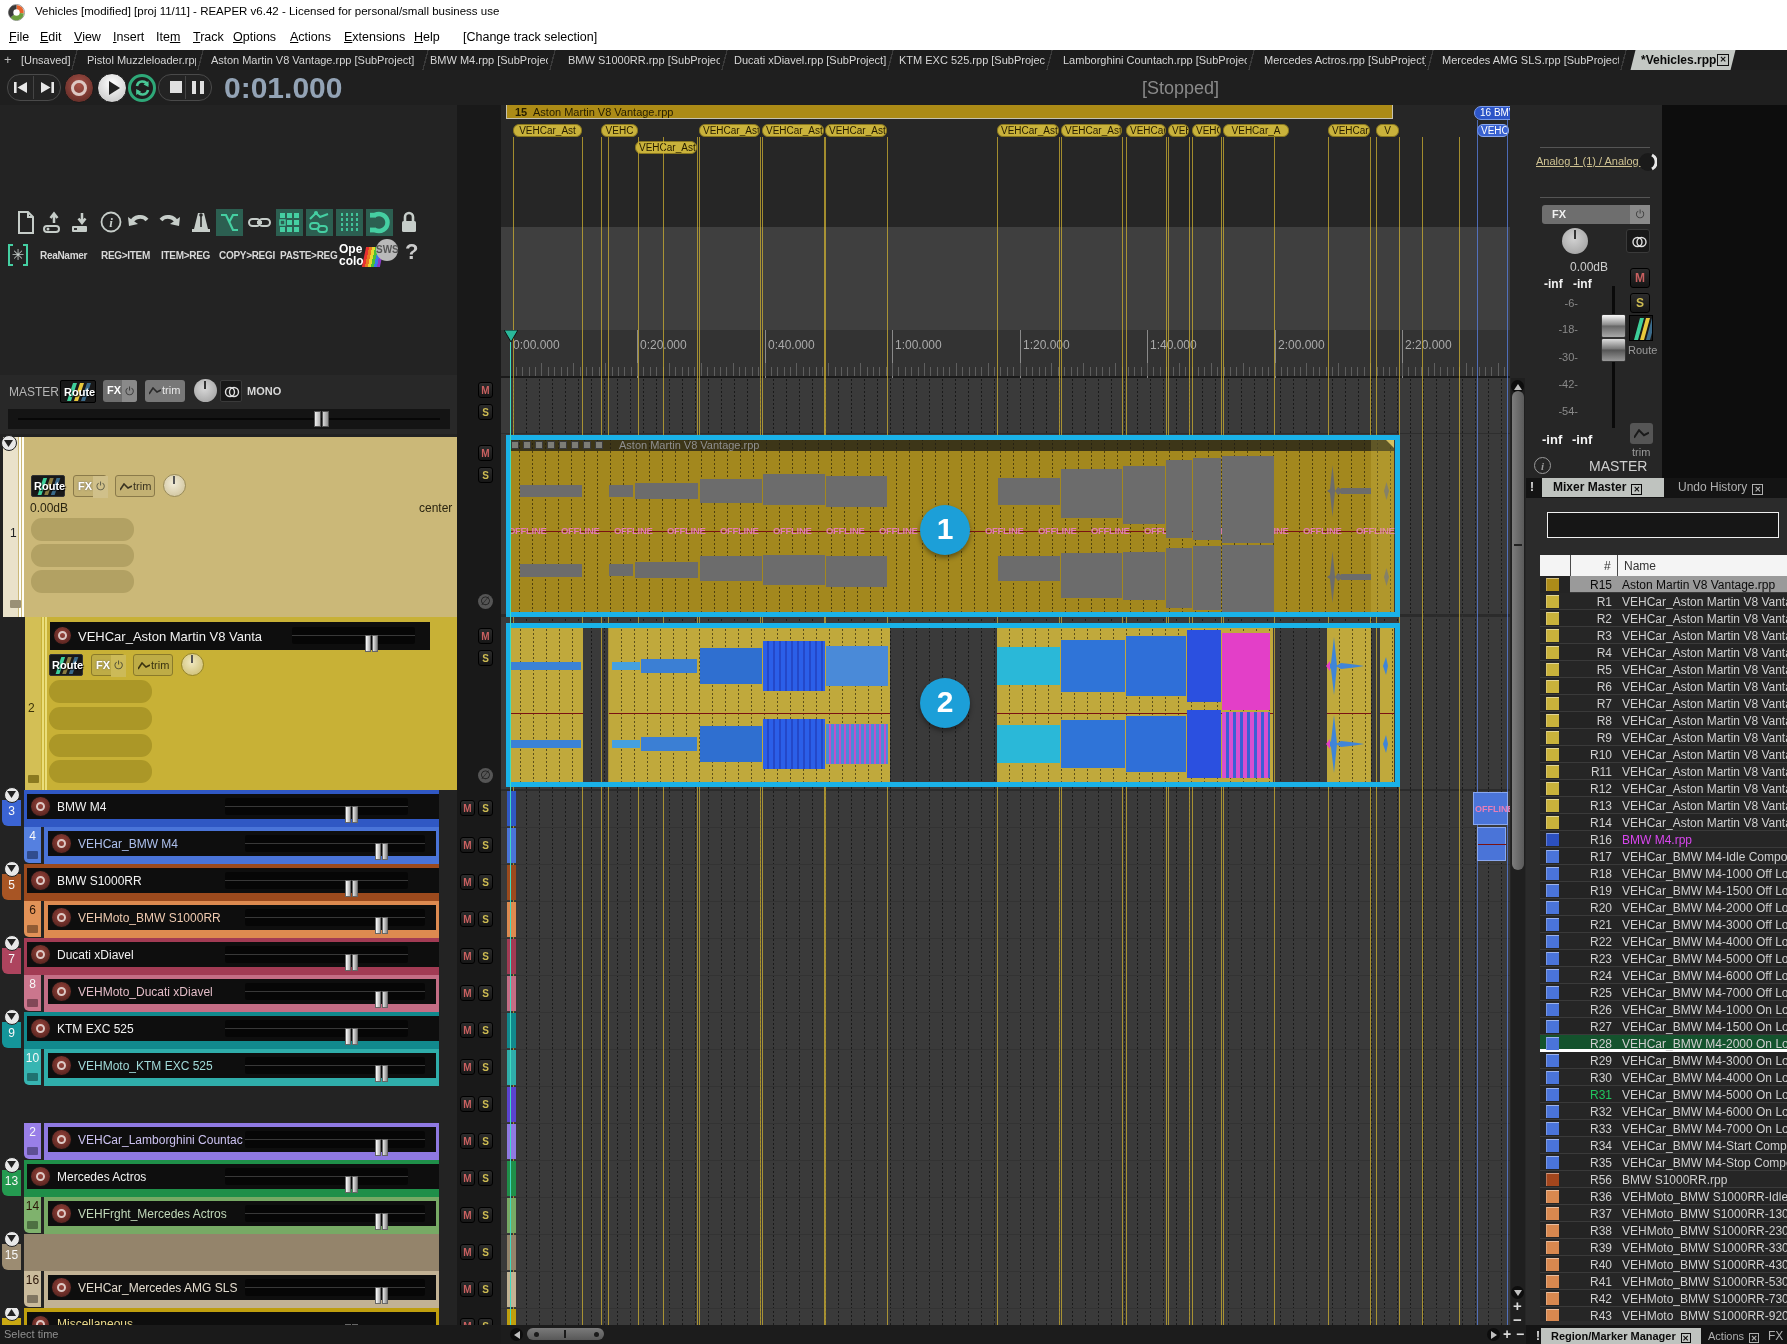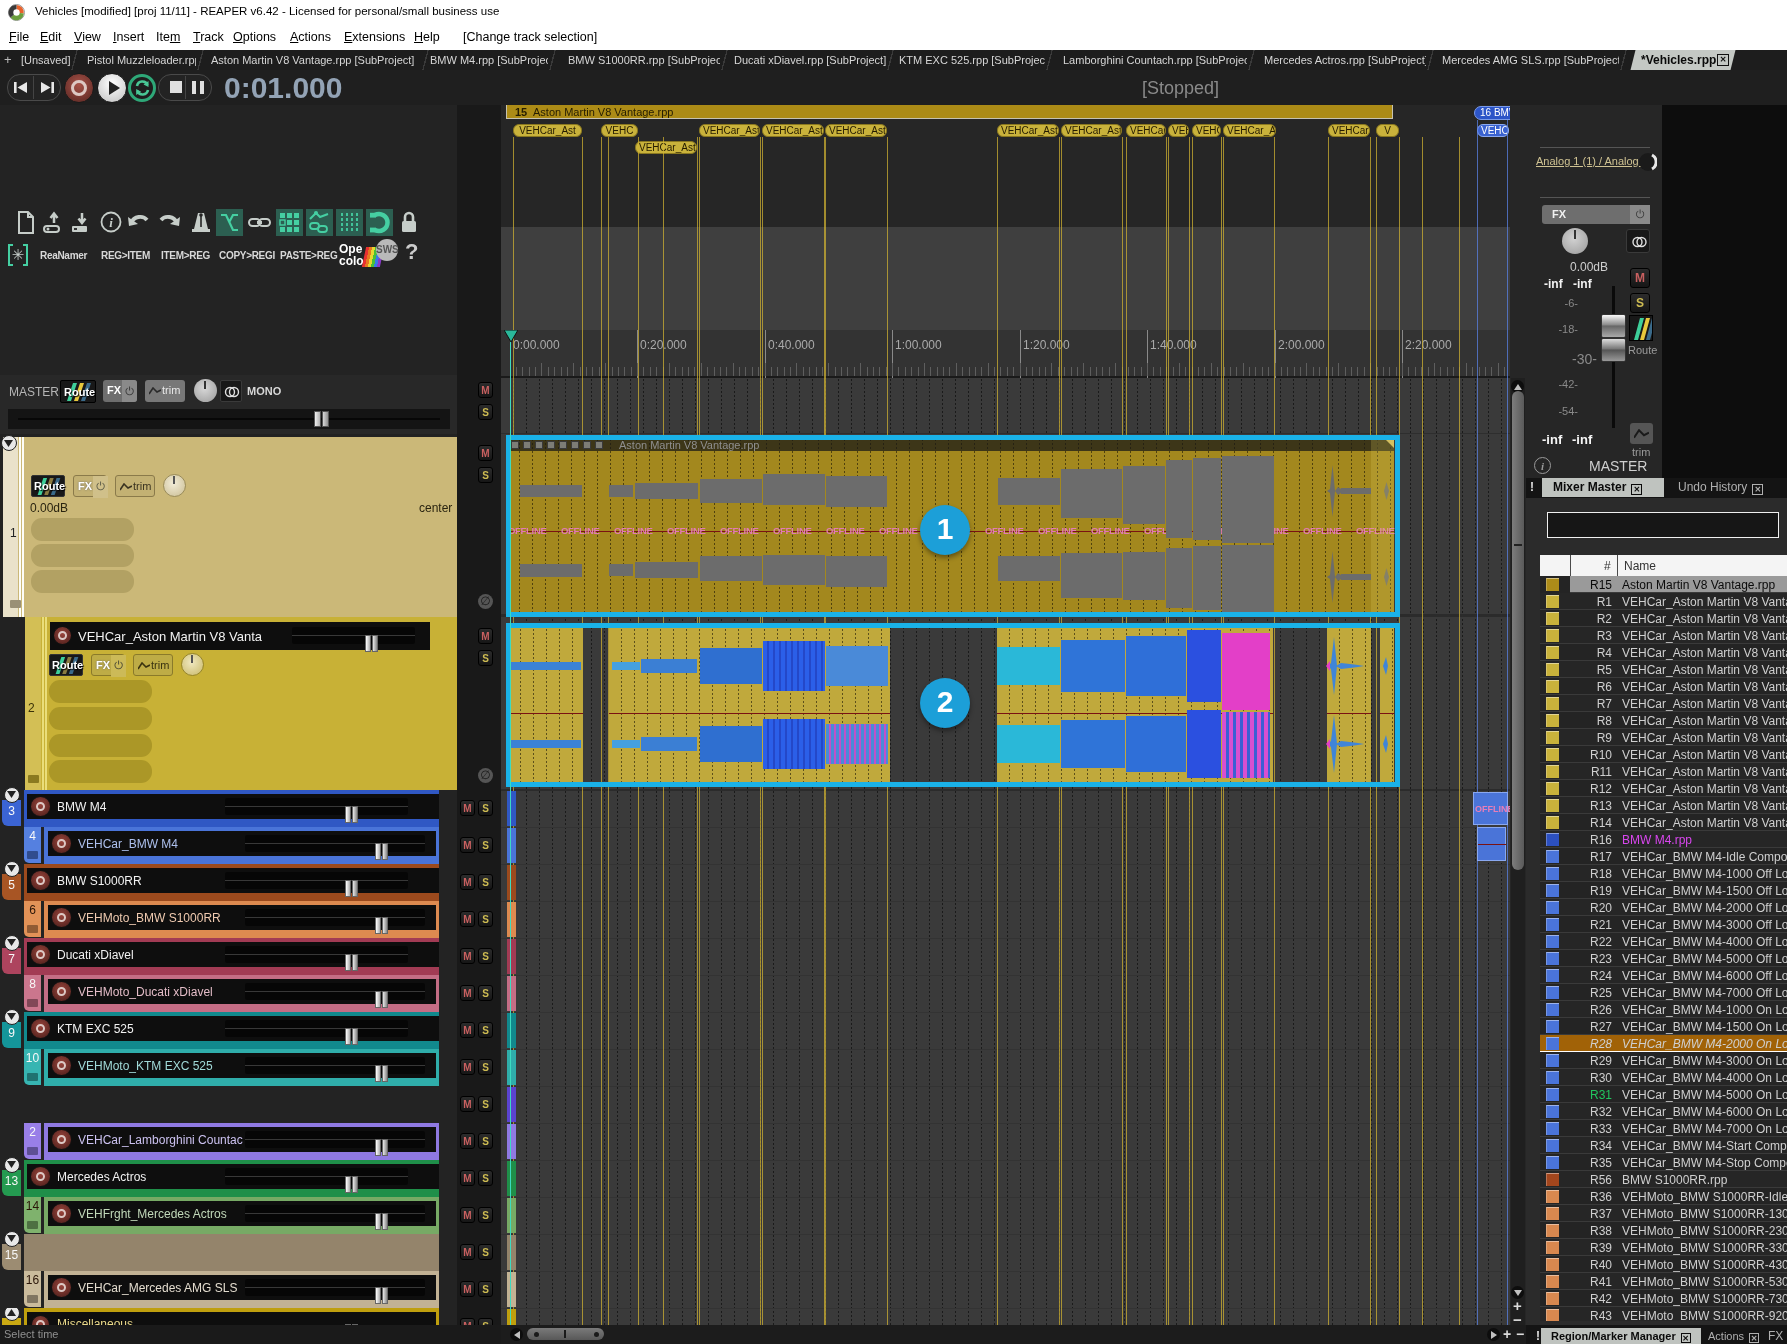--- a/index.html
+++ b/index.html
@@ -812,21 +812,21 @@
 <div class="pill" style="left:12px;top:19px;width:69px;">VEHCar_Ast</div>
 <div class="pill" style="left:100px;top:19px;width:37px;">VEHC</div>
 <div class="pill" style="left:198px;top:19px;width:61px;">VEHCar_Asto</div>
 <div class="pill" style="left:261px;top:19px;width:62px;">VEHCar_Asto</div>
 <div class="pill" style="left:324px;top:19px;width:62px;">VEHCar_Asto</div>
 <div class="pill" style="left:496px;top:19px;width:62px;">VEHCar_Asto</div>
 <div class="pill" style="left:560px;top:19px;width:61px;">VEHCar_Asto</div>
 <div class="pill" style="left:625px;top:19px;width:40px;">VEHCar</div>
 <div class="pill" style="left:667px;top:19px;width:21px;">VEH(</div>
 <div class="pill" style="left:691px;top:19px;width:29px;">VEHC</div>
-<div class="pill" style="left:722px;top:19px;width:53px;">VEHCar_A</div>
+<div class="pill" style="left:722px;top:19px;width:66px;">VEHCar_A</div>
 <div class="pill" style="left:827px;top:19px;width:42px;">VEHCar</div>
 <div class="pill" style="left:875px;top:19px;width:23px;">V</div>
 <div class="pill" style="left:134px;top:36px;width:62px;">VEHCar_Ast</div>
 <div class="pill" style="left:976px;top:19px;width:32px;background:#3a62d0;border-color:#8aa8f0;color:#fff;">VEHC</div>
 <div class="rline" style="left:12px;top:32px;height:1188px;"></div>
 <div class="rline" style="left:81px;top:32px;height:1188px;"></div>
 <div class="rline" style="left:100px;top:32px;height:1188px;"></div>
 <div class="rline" style="left:107px;top:32px;height:1188px;"></div>
 <div class="rline" style="left:137px;top:32px;height:1188px;"></div>
 <div class="rline" style="left:162px;top:32px;height:1188px;"></div>
@@ -1058,21 +1058,21 @@
         <svg style="position:absolute;left:4px;top:6px;" width="17" height="12" viewBox="0 0 16 12">
           <circle cx="6" cy="6" r="4.5" fill="none" stroke="#e0e0e0" stroke-width="1.4"></circle>
           <circle cx="10" cy="6" r="4.5" fill="none" stroke="#e0e0e0" stroke-width="1.4"></circle>
         </svg>
       </div>
 <span class="abs" style="left:44px;top:155px;color:#cfcfcf;font-size:12px;">0.00dB</span>
 <span class="abs" style="left:18px;top:172px;color:#f2f2f2;font-size:12px;font-weight:bold;">-inf</span>
 <span class="abs" style="left:47px;top:172px;color:#f2f2f2;font-size:12px;font-weight:bold;">-inf</span>
 <span class="abs" style="left:30px;top:192px;width:22px;text-align:right;color:#8a8a8a;font-size:11px;">-6-</span>
 <span class="abs" style="left:30px;top:218px;width:22px;text-align:right;color:#8a8a8a;font-size:11px;">-18-</span>
-<span class="abs" style="left:46px;top:246px;width:22px;text-align:right;color:#8a8a8a;font-size:14px;">-30-</span>
+<span class="abs" style="left:30px;top:246px;width:22px;text-align:right;color:#8a8a8a;font-size:11px;">-30-</span>
 <span class="abs" style="left:30px;top:273px;width:22px;text-align:right;color:#8a8a8a;font-size:11px;">-42-</span>
 <span class="abs" style="left:30px;top:300px;width:22px;text-align:right;color:#8a8a8a;font-size:11px;">-54-</span>
 <div class="abs" style="left:86px;top:181px;width:3px;height:142px;background:#0a0a0a;"></div>
 <div class="abs" style="left:75px;top:209px;width:25px;height:24px;background:linear-gradient(#fafafa,#8a8a8a 45%,#666 50%,#aaa);border:1px solid #333;border-radius:2px;"></div>
 <div class="abs" style="left:75px;top:233px;width:25px;height:24px;background:linear-gradient(#ddd,#777 45%,#555 50%,#999);border:1px solid #333;border-radius:2px;"></div>
 <div class="msbtn mR" style="left:104px;top:163px;width:20px;height:20px;line-height:19px;font-size:12px;">M</div>
 <div class="msbtn sY" style="left:104px;top:188px;width:20px;height:20px;line-height:19px;font-size:12px;">S</div>
 <div class="abs" style="left:103px;top:210px;width:24px;height:26px;background:#181818;border:1px solid #000;">
         <svg style="position:absolute;left:2px;top:2px;" width="20" height="22" viewBox="0 0 20 22">
           <path d="M2 22 L8 0 L12 0 L6 22 Z" fill="#3ecf9a"></path>
@@ -1232,21 +1232,21 @@
 <div class="mgr-row" style="top:446px;background:#262626;border-bottom:1px solid #3a3a3a;">
 <div class="mgr-sw" style="background:#4a74da;"></div>
 <span class="mgr-num" style="color:#cfcfcf;">R26</span>
 <span class="mgr-name" style="color:#cfcfcf;">VEHCar_BMW M4-1000 On Load</span>
 </div>
 <div class="mgr-row" style="top:463px;background:#242424;border-bottom:1px solid #3a3a3a;">
 <div class="mgr-sw" style="background:#4a74da;"></div>
 <span class="mgr-num" style="color:#cfcfcf;">R27</span>
 <span class="mgr-name" style="color:#cfcfcf;">VEHCar_BMW M4-1500 On Load</span>
 </div>
-<div class="mgr-row" style="top:480px;background:#a16207;border-bottom:1px solid #ffffff;font-style:italic;">
+<div class="mgr-row" style="top:480px;background:#14532d;border-bottom:3px solid #ffffff;">
 <div class="mgr-sw" style="background:#4a74da;"></div>
 <span class="mgr-num" style="color:#cfcfcf;">R28</span>
 <span class="mgr-name" style="color:#cfcfcf;">VEHCar_BMW M4-2000 On Load</span>
 </div>
 <div class="mgr-row" style="top:497px;background:#242424;border-bottom:1px solid #3a3a3a;">
 <div class="mgr-sw" style="background:#4a74da;"></div>
 <span class="mgr-num" style="color:#cfcfcf;">R29</span>
 <span class="mgr-name" style="color:#cfcfcf;">VEHCar_BMW M4-3000 On Load</span>
 </div>
 <div class="mgr-row" style="top:514px;background:#262626;border-bottom:1px solid #3a3a3a;">

